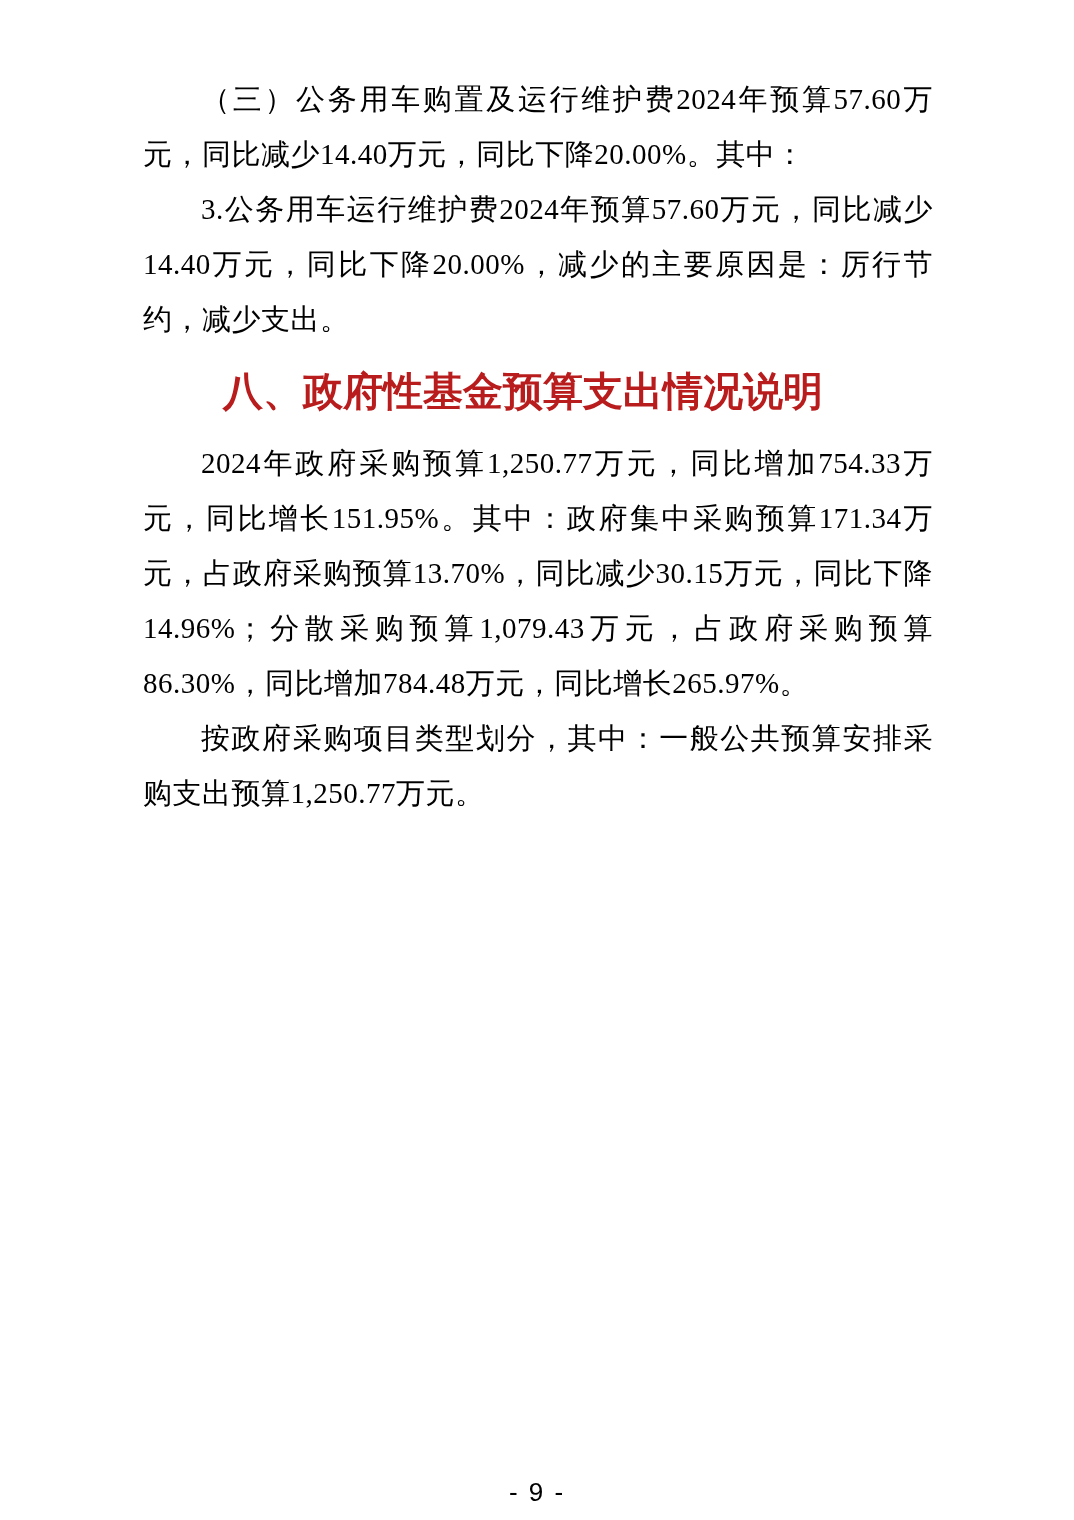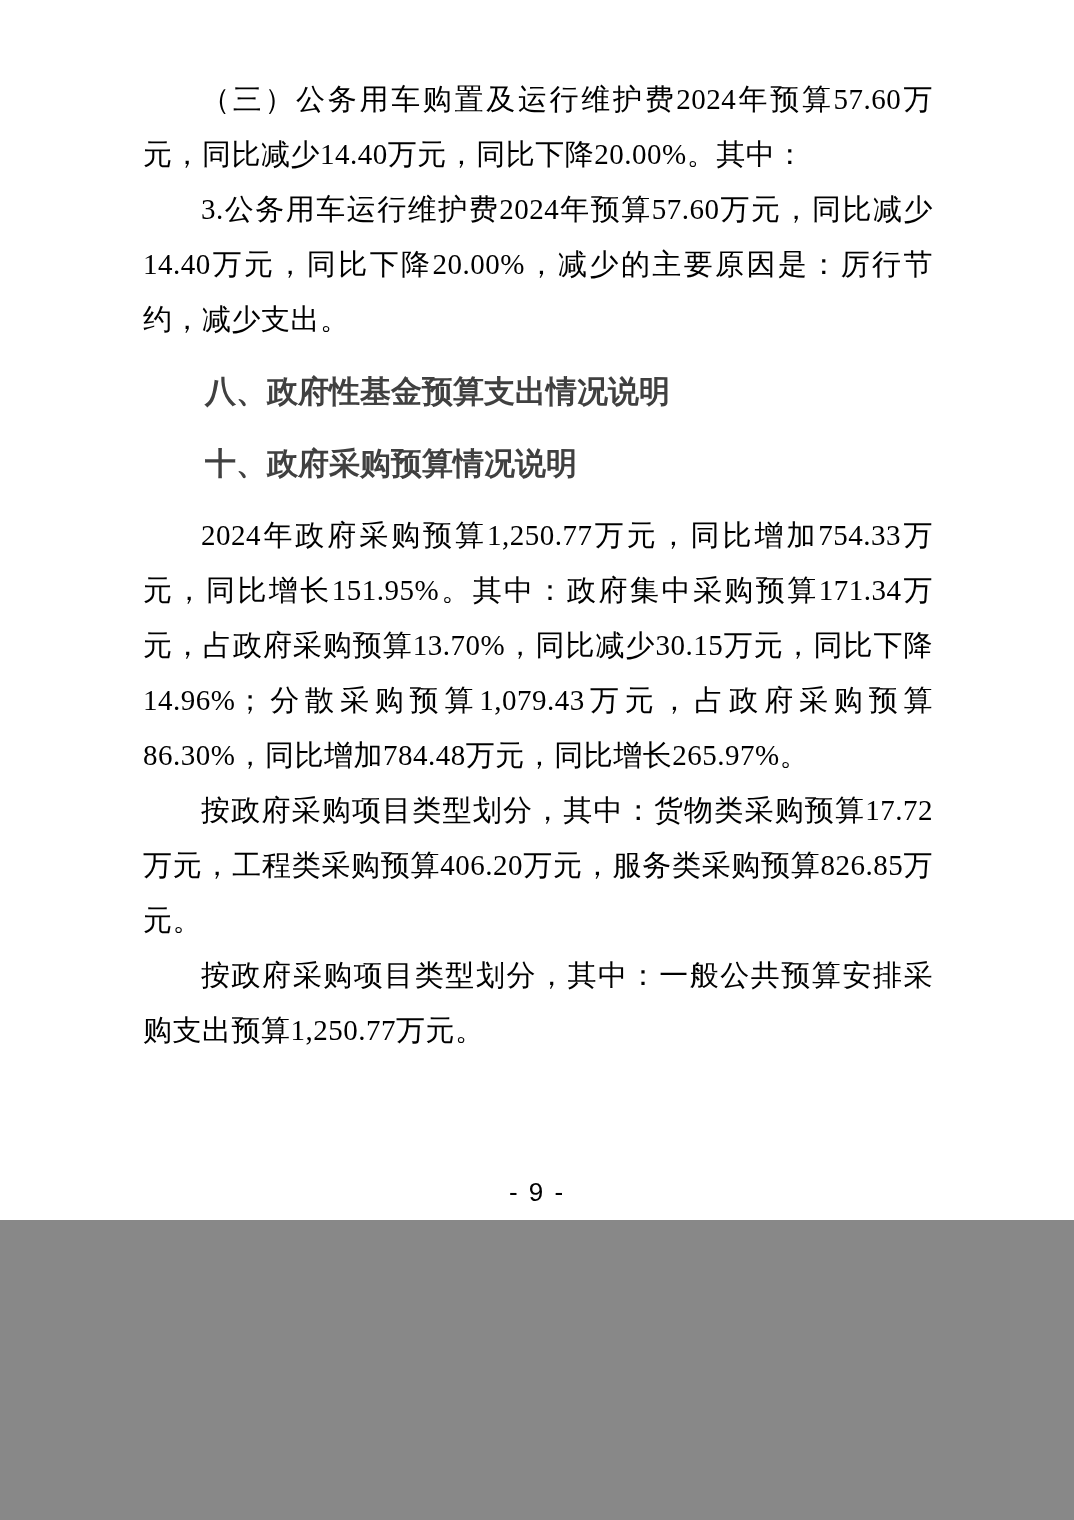--- a/index.html
+++ b/index.html
@@ -4,21 +4,21 @@
 <style>
   * { margin: 0; padding: 0; box-sizing: border-box; }
 
   html, body {
     background: #888;
   }
 
   .page {
     position: relative;
     width: 1074px;
-    height: 1220px;
+    height: 1520px;
     margin: 0 auto;
     background: #ffffff;
     color: #000000;
     overflow: hidden;
   }
 
   .content {
     position: absolute;
     top: 72px;
     left: 143px;
@@ -31,26 +31,26 @@
     line-height: 55px;
     text-align: justify;
     text-justify: inter-ideograph;
     text-indent: 2em;
     color: #000000;
     letter-spacing: 0.5px;
   }
 
   .heading {
     font-family: "Liberation Sans", "DejaVu Sans", sans-serif;
-    font-size: 31px;
+    font-size: 40px;
     font-weight: bold;
     line-height: 55px;
     text-indent: 2em;
     margin: 17px 0;
-    color: #404040;
+    color: #b91c1c;
   }
 
   .page-number {
     position: absolute;
     bottom: 12px;
     left: 0;
     width: 100%;
     text-align: center;
     font-family: "Liberation Sans", "DejaVu Sans", sans-serif;
     font-size: 26px;
@@ -67,25 +67,23 @@
     <p class="para">（三）公务用车购置及运行维护费2024年预算57.60万元，同比减少14.40万元，同比下降20.00%。其中：</p>
 
 
     <p class="para">3.公务用车运行维护费2024年预算57.60万元，同比减少14.40万元，同比下降20.00%，减少的主要原因是：厉行节约，减少支出。</p>
 
     <h2 class="heading">八、政府性基金预算支出情况说明</h2>
 
 
 
 
-    <h2 class="heading">十、政府采购预算情况说明</h2>
 
     <p class="para">2024年政府采购预算1,250.77万元，同比增加754.33万元，同比增长151.95%。其中：政府集中采购预算171.34万元，占政府采购预算13.70%，同比减少30.15万元，同比下降14.96%；分散采购预算1,079.43万元，占政府采购预算86.30%，同比增加784.48万元，同比增长265.97%。</p>
 
-    <p class="para">按政府采购项目类型划分，其中：货物类采购预算17.72万元，工程类采购预算406.20万元，服务类采购预算826.85万元。</p>
 
     <p class="para">按政府采购项目类型划分，其中：一般公共预算安排采购支出预算1,250.77万元。</p>
 
 
   </div>
 
   <div class="page-number">- 9 -</div>
 </div>
 
 </body></html>

